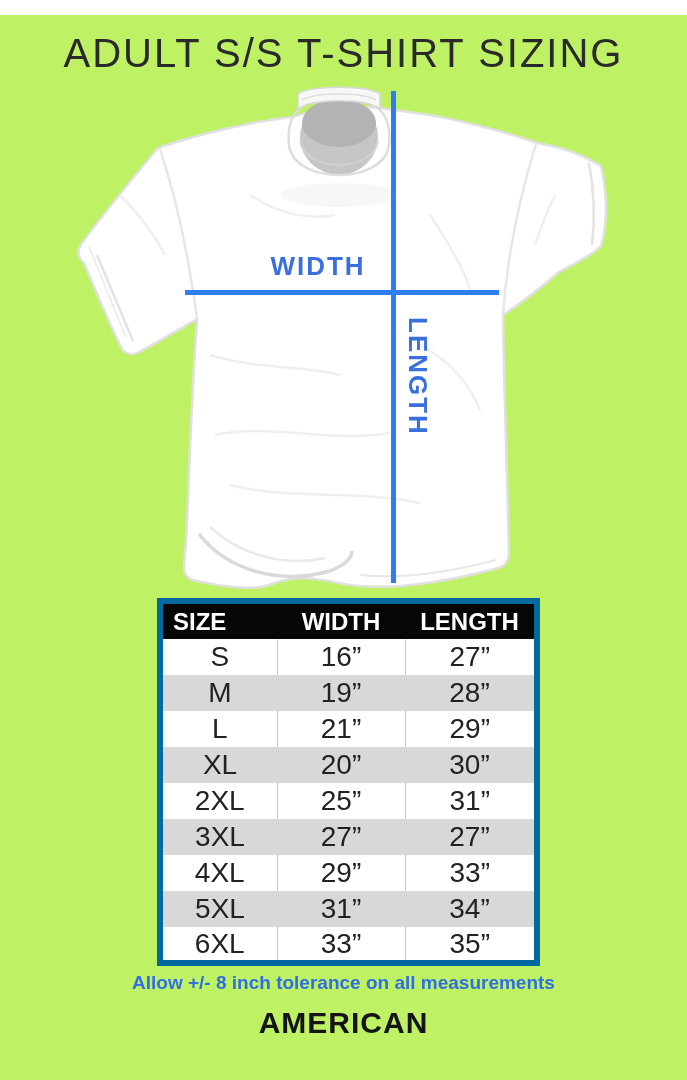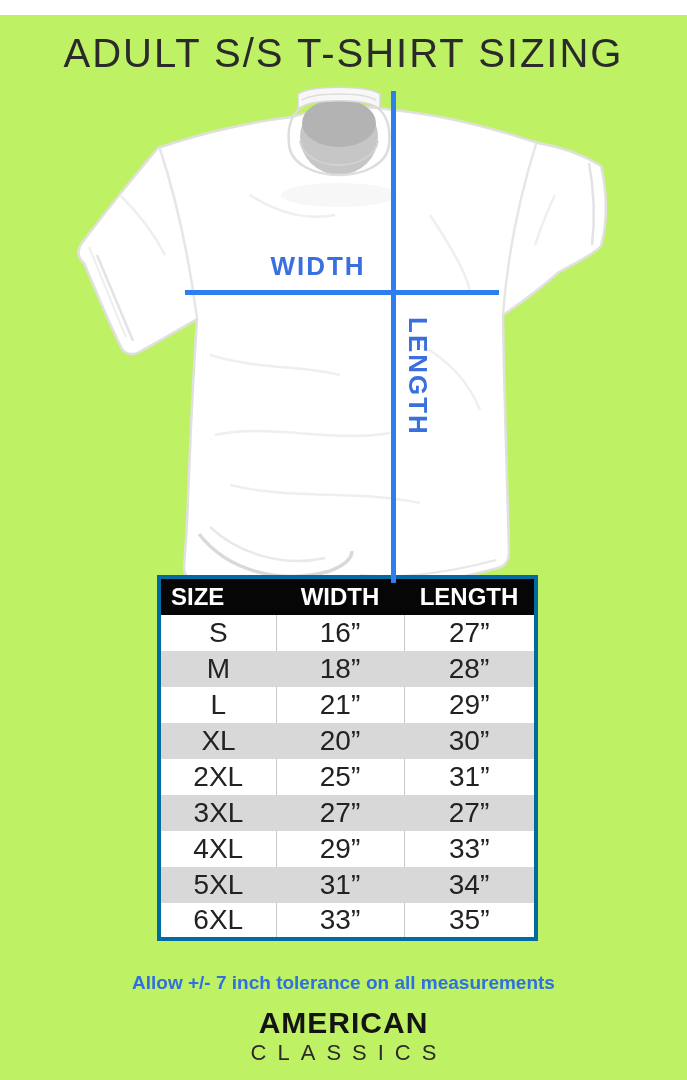--- a/index.html
+++ b/index.html
@@ -76,25 +76,25 @@
     font-size: 26px;
     font-weight: 700;
     letter-spacing: 2px;
     color: #3a70dd;
     z-index: 4;
   }
 
   table.size-table {
     position: absolute;
     left: 157px;
-    top: 560px;
+    top: 583px;
     width: 377px;
     border-collapse: collapse;
     table-layout: fixed;
-    border: 4px solid #0369a1;
+    border: 6px solid #0369a1;
   }
   .size-table col.c1 { width: 117px; }
   .size-table col.c2 { width: 128px; }
   .size-table col.c3 { width: 132px; }
 
   .size-table thead th {
     background: #060606;
     color: #ffffff;
     font-size: 24px;
     font-weight: 700;
@@ -236,21 +236,21 @@
       </tr>
     </thead>
     <tbody>
       <tr>
         <td>S</td>
         <td>16”</td>
         <td>27”</td>
       </tr>
       <tr class="alt">
         <td>M</td>
-        <td>18”</td>
+        <td>19”</td>
         <td>28”</td>
       </tr>
       <tr>
         <td>L</td>
         <td>21”</td>
         <td>29”</td>
       </tr>
       <tr class="alt">
         <td>XL</td>
         <td>20”</td>
@@ -277,20 +277,19 @@
         <td>34”</td>
       </tr>
       <tr>
         <td>6XL</td>
         <td>33”</td>
         <td>35”</td>
       </tr>
     </tbody>
   </table>
 
-  <div class="tolerance-note">Allow +/- 7 inch tolerance on all measurements</div>
+  <div class="tolerance-note">Allow +/- 8 inch tolerance on all measurements</div>
 
   <div class="brand">
     <div class="brand-main">AMERICAN</div>
-    <div class="brand-sub">CLASSICS</div>
   </div>
 
 </div>
 
 </body></html>

